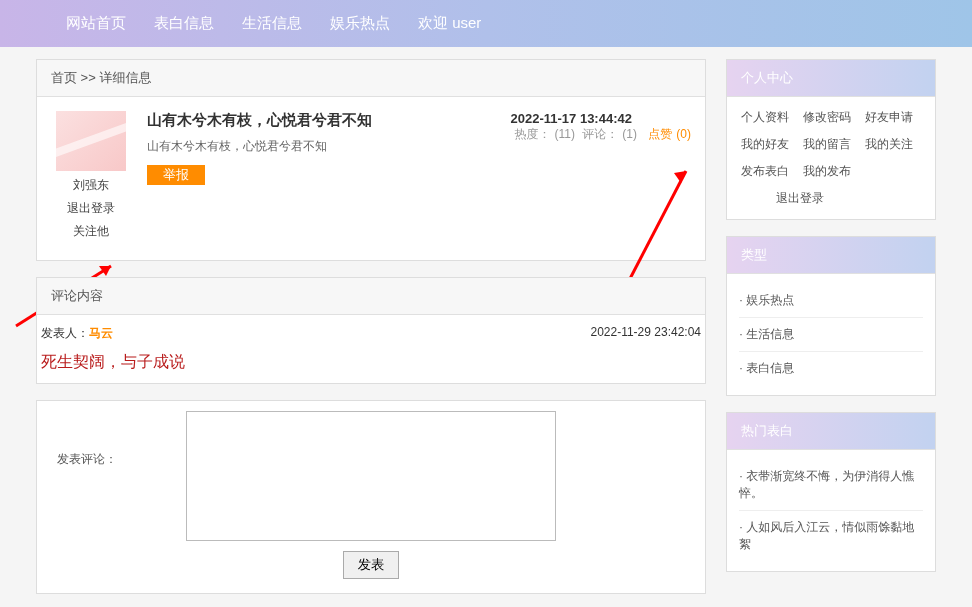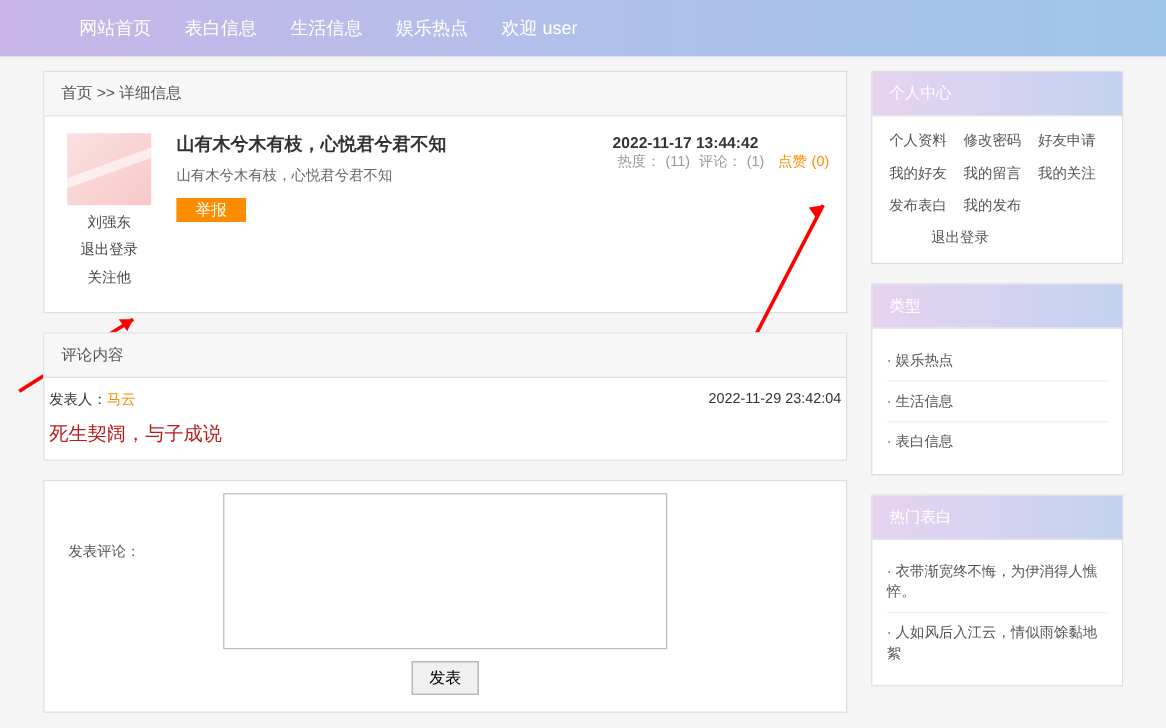--- a/index.html
+++ b/index.html
@@ -84,21 +84,21 @@
       padding: 1px 16px;
       border: none;
       font-size: 13px;
       cursor: pointer;
     }
     .stats { text-align: right; color: #999; font-size: 12px; }
     .stats span { margin-left: 4px; }
     .like { color: #ff8c00; }
     .comment-item { padding: 10px 4px; }
     .comment-meta { display: flex; justify-content: space-between; font-size: 12px; margin-bottom: 10px; }
-    .commenter { color: #ff8c00; }
+    .commenter { color: #ff8c00; font-weight: bold; }
     .comment-text { font-size: 16px; color: #b91c1c; }
     .form-row { display: flex; align-items: flex-start; gap: 29px; padding: 10px 20px; }
     .form-label { width: 100px; padding-top: 40px; font-size: 12px; color: #555; }
     textarea {
       width: 370px;
       height: 130px;
       border: 1px solid #bbb;
       resize: none;
       font-family: inherit;
     }

